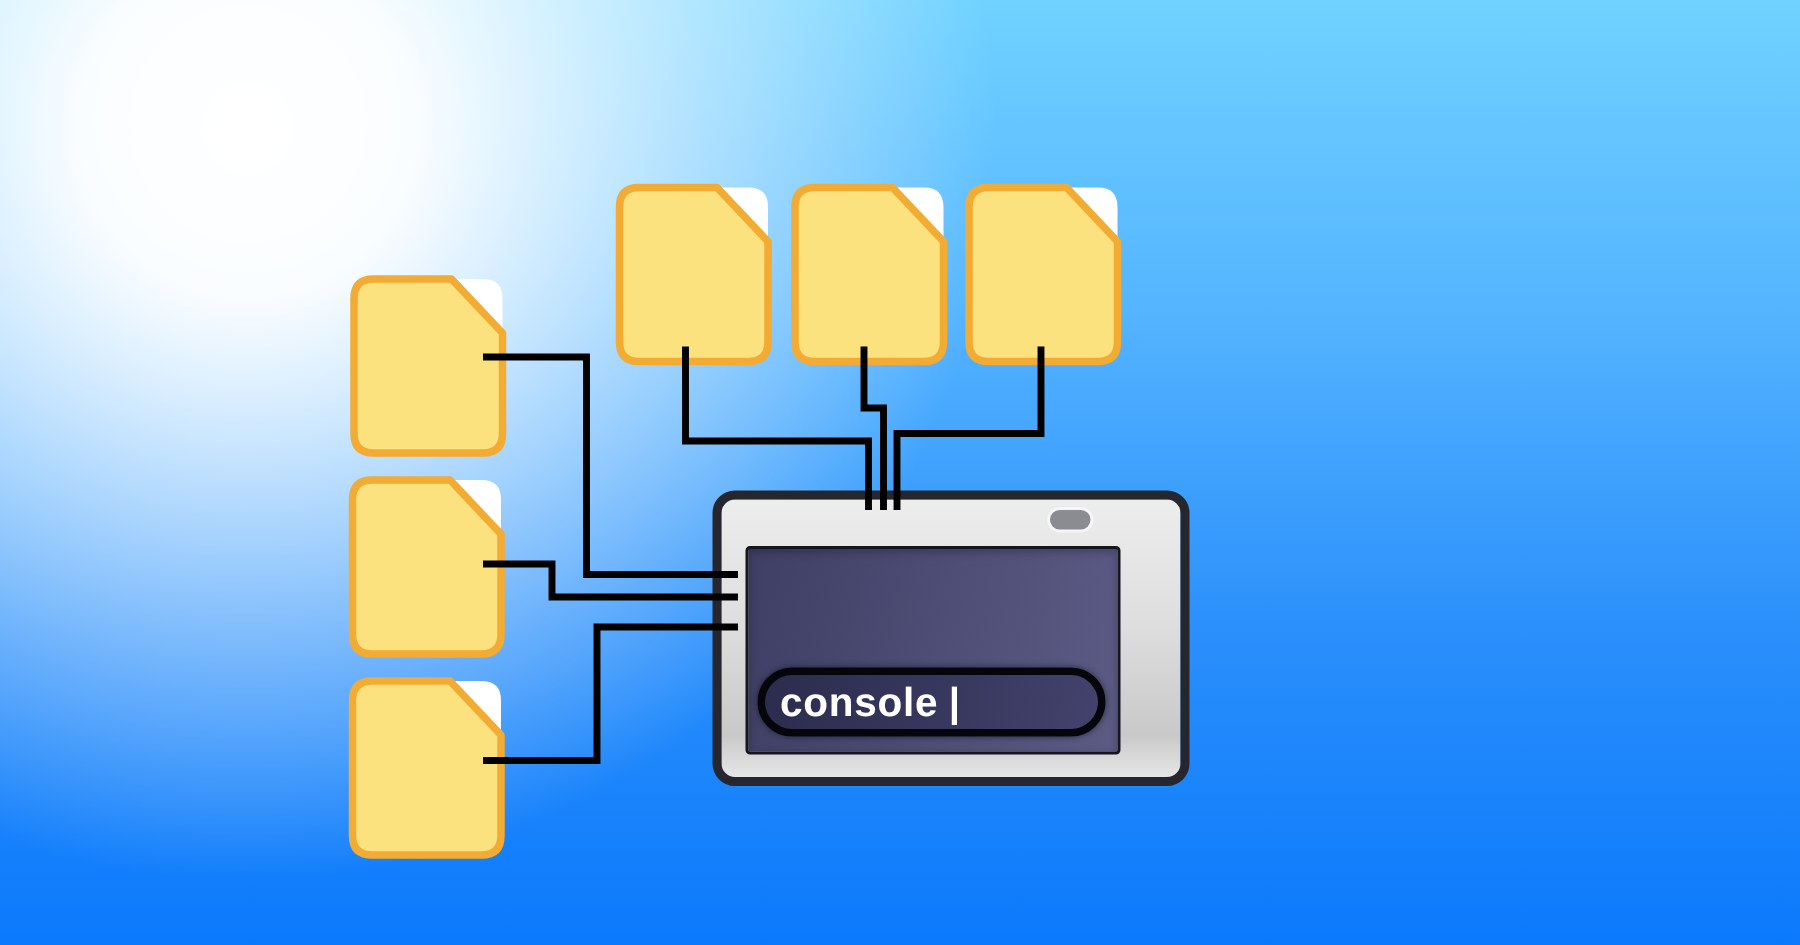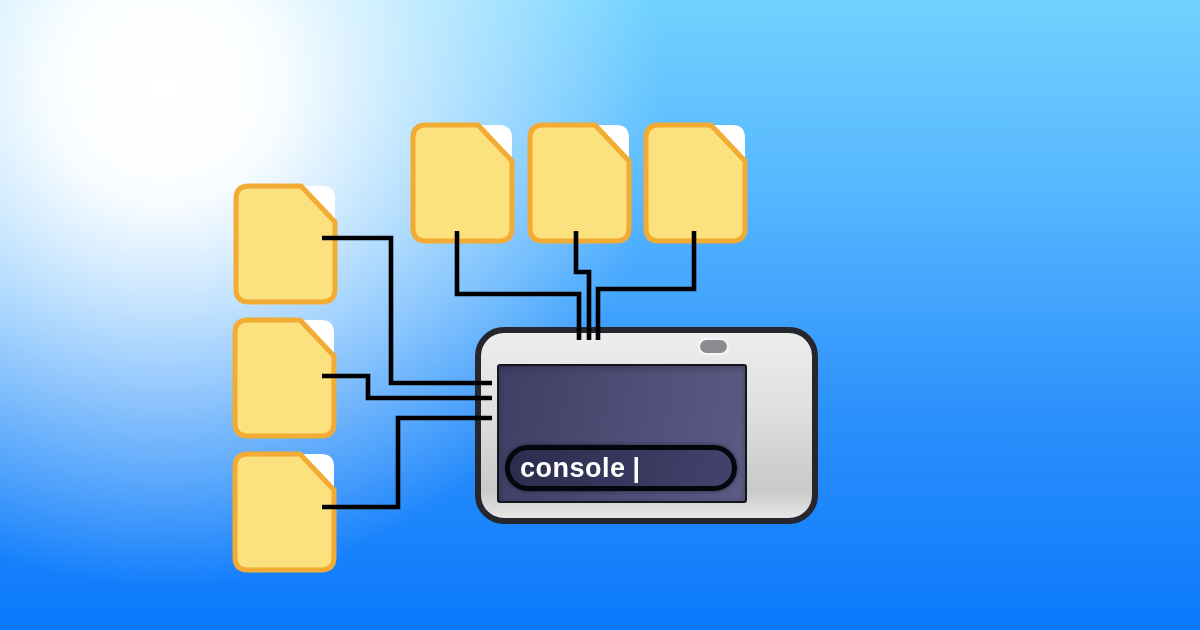--- a/index.html
+++ b/index.html
@@ -15,22 +15,22 @@
         rgba(255,255,255,0) 100%),
       linear-gradient(180deg,
         var(--sky-top,#70d2ff) 0%,
         #54b4ff 33%,
         #2b90fb 66%,
         var(--sky-bottom,#0b79fc) 100%);
   }
 
   
   .console{
-    position:absolute;left:475px;top:327px;width:343px;height:197px;
-    box-sizing:border-box;border:6px solid var(--frame,#26262f);border-radius:29px;
+    position:absolute;left:475px;top:327px;width:318px;height:197px;
+    box-sizing:border-box;border:6px solid var(--frame,#26262f);border-radius:15px;
     background:linear-gradient(180deg,#ededed 0%,#dedede 45%,#c9c9c9 85%,#e6e6e6 100%);
     z-index:1;
   }
   .camera{
     position:absolute;left:219px;top:7px;width:27px;height:13px;border-radius:7px;
     background:var(--camera,#8b8c91);
     box-shadow:0 0 0 2px rgba(255,255,255,.55);
   }
   .screen{
     position:absolute;left:16px;top:31px;width:250px;height:139px;

